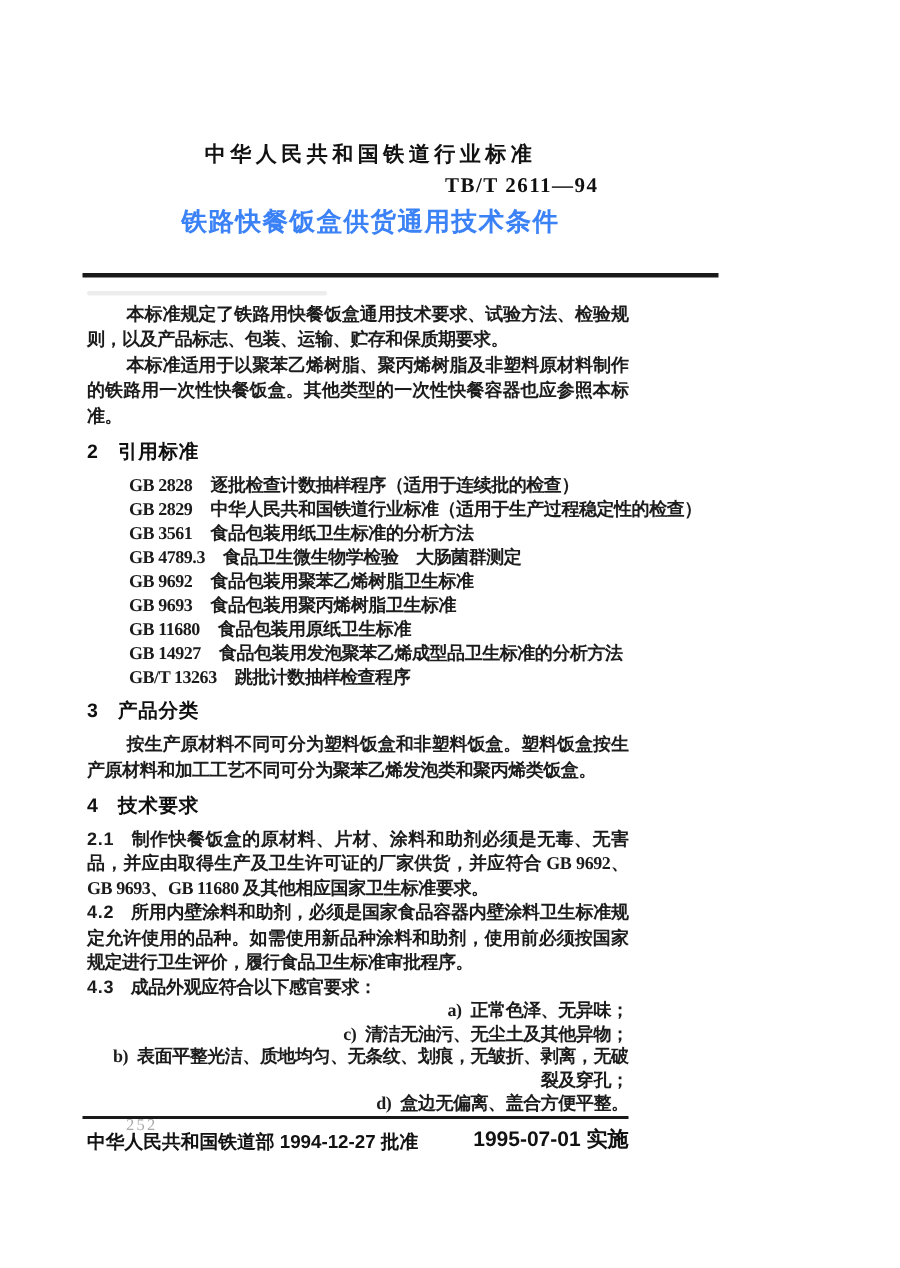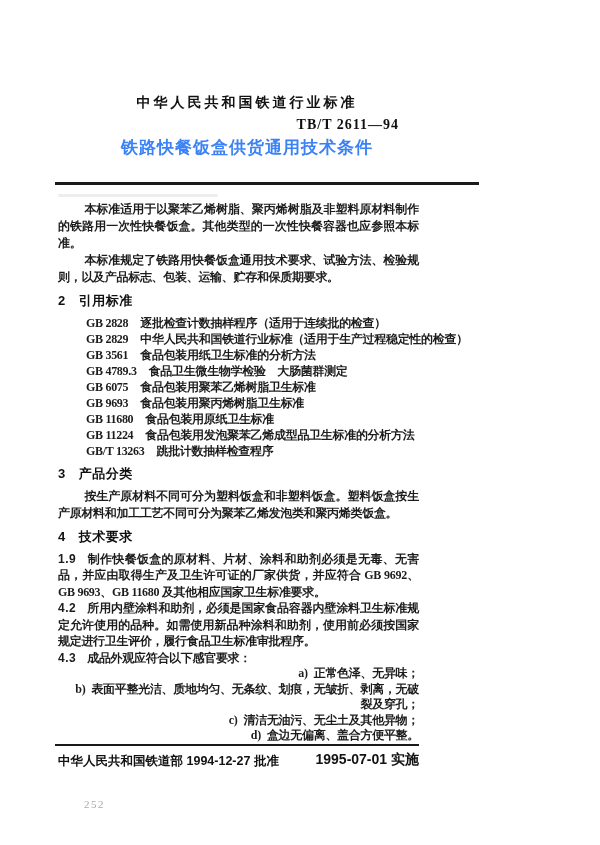--- a/index.html
+++ b/index.html
@@ -119,86 +119,86 @@
     right: 60px;
     top: 751px;
     font-family: "Liberation Sans", "DejaVu Sans", sans-serif;
     font-size: 14px;
     font-weight: 700;
     color: #121212;
   }
   .page-number {
     position: absolute;
     left: 84px;
-    top: 798px;
+    top: 744px;
     font-size: 11px;
     letter-spacing: 1.5px;
     color: #a9a9a9;
   }
 </style>
 </head>
 <body>
 
 <div class="page">
   <div class="content">
 
     <div class="std-category">中华人民共和国铁道行业标准</div>
     <div class="std-number">TB/T 2611—94</div>
     <h1 class="doc-title">铁路快餐饭盒供货通用技术条件</h1>
     <div class="header-rule"></div>
     <div class="scan-smudge"></div>
 
     <div class="doc-main">
 
       <div class="section">
+        <p class="para">本标准规定了铁路用快餐饭盒通用技术要求、试验方法、检验规则，以及产品标志、包装、运输、贮存和保质期要求。</p>
         <p class="para">本标准适用于以聚苯乙烯树脂、聚丙烯树脂及非塑料原材料制作的铁路用一次性快餐饭盒。其他类型的一次性快餐容器也应参照本标准。</p>
-        <p class="para">本标准规定了铁路用快餐饭盒通用技术要求、试验方法、检验规则，以及产品标志、包装、运输、贮存和保质期要求。</p>
       </div>
 
       <div class="section">
         <div class="sec-heading">
           <span class="sec-num">2</span><span>引用标准</span>
         </div>
         <div class="refs">
           <div class="ref-row"><span class="ref-code">GB 2828</span><span>逐批检查计数抽样程序（适用于连续批的检查）</span></div>
           <div class="ref-row"><span class="ref-code">GB 2829</span><span>中华人民共和国铁道行业标准（适用于生产过程稳定性的检查）</span></div>
           <div class="ref-row"><span class="ref-code">GB 3561</span><span>食品包装用纸卫生标准的分析方法</span></div>
           <div class="ref-row"><span class="ref-code">GB 4789.3</span><span>食品卫生微生物学检验　大肠菌群测定</span></div>
-          <div class="ref-row"><span class="ref-code">GB 6075</span><span>食品包装用聚苯乙烯树脂卫生标准</span></div>
+          <div class="ref-row"><span class="ref-code">GB 9692</span><span>食品包装用聚苯乙烯树脂卫生标准</span></div>
           <div class="ref-row"><span class="ref-code">GB 9693</span><span>食品包装用聚丙烯树脂卫生标准</span></div>
           <div class="ref-row"><span class="ref-code">GB 11680</span><span>食品包装用原纸卫生标准</span></div>
-          <div class="ref-row"><span class="ref-code">GB 11224</span><span>食品包装用发泡聚苯乙烯成型品卫生标准的分析方法</span></div>
+          <div class="ref-row"><span class="ref-code">GB 14927</span><span>食品包装用发泡聚苯乙烯成型品卫生标准的分析方法</span></div>
           <div class="ref-row"><span class="ref-code">GB/T 13263</span><span>跳批计数抽样检查程序</span></div>
         </div>
       </div>
 
       <div class="section">
         <div class="sec-heading">
           <span class="sec-num">3</span><span>产品分类</span>
         </div>
         <p class="para">按生产原材料不同可分为塑料饭盒和非塑料饭盒。塑料饭盒按生产原材料和加工工艺不同可分为聚苯乙烯发泡类和聚丙烯类饭盒。</p>
       </div>
 
       <div class="section">
         <div class="sec-heading">
           <span class="sec-num">4</span><span>技术要求</span>
         </div>
         <p class="clause">
-          <span class="clause-num">1.9</span><span>制作快餐饭盒的原材料、片材、涂料和助剂必须是无毒、无害品，并应由取得生产及卫生许可证的厂家供货，并应符合 GB 9692、GB 9693、GB 11680 及其他相应国家卫生标准要求。</span>
+          <span class="clause-num">2.1</span><span>制作快餐饭盒的原材料、片材、涂料和助剂必须是无毒、无害品，并应由取得生产及卫生许可证的厂家供货，并应符合 GB 9692、GB 9693、GB 11680 及其他相应国家卫生标准要求。</span>
         </p>
         <p class="clause">
           <span class="clause-num">4.2</span><span>所用内壁涂料和助剂，必须是国家食品容器内壁涂料卫生标准规定允许使用的品种。如需使用新品种涂料和助剂，使用前必须按国家规定进行卫生评价，履行食品卫生标准审批程序。</span>
         </p>
         <p class="clause">
           <span class="clause-num">4.3</span><span>成品外观应符合以下感官要求：</span>
         </p>
         <div class="sub-list">
           <div class="sub-item"><span class="sub-label">a)</span><span>正常色泽、无异味；</span></div>
+          <div class="sub-item"><span class="sub-label">c)</span><span>清洁无油污、无尘土及其他异物；</span></div>
           <div class="sub-item"><span class="sub-label">b)</span><span>表面平整光洁、质地均匀、无条纹、划痕，无皱折、剥离，无破裂及穿孔；</span></div>
-          <div class="sub-item"><span class="sub-label">c)</span><span>清洁无油污、无尘土及其他异物；</span></div>
           <div class="sub-item"><span class="sub-label">d)</span><span>盒边无偏离、盖合方便平整。</span></div>
         </div>
       </div>
 
     </div>
   </div>
 
   <div class="footer-rule"></div>
   <div class="footer-approval">中华人民共和国铁道部 1994-12-27 批准</div>
   <div class="footer-impl">1995-07-01 实施</div>

